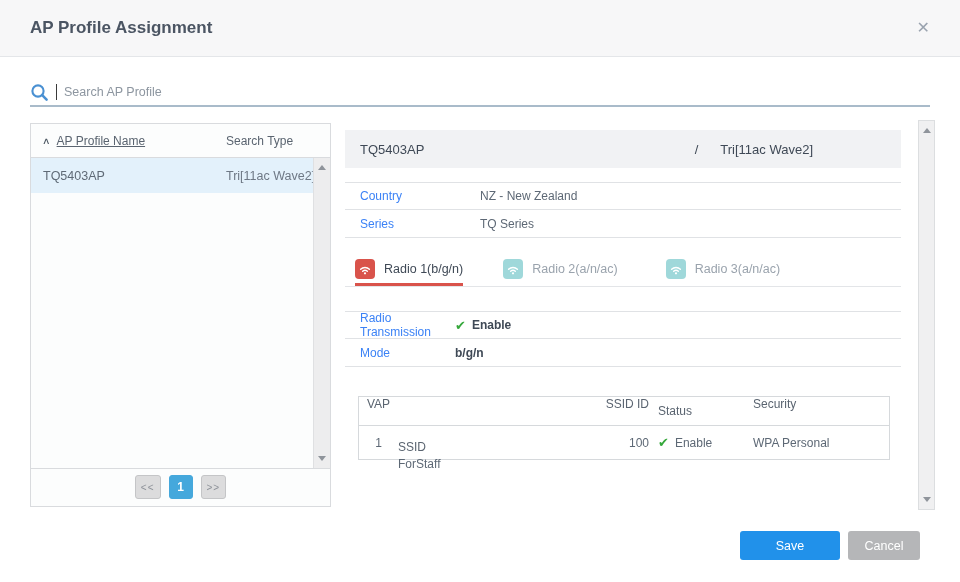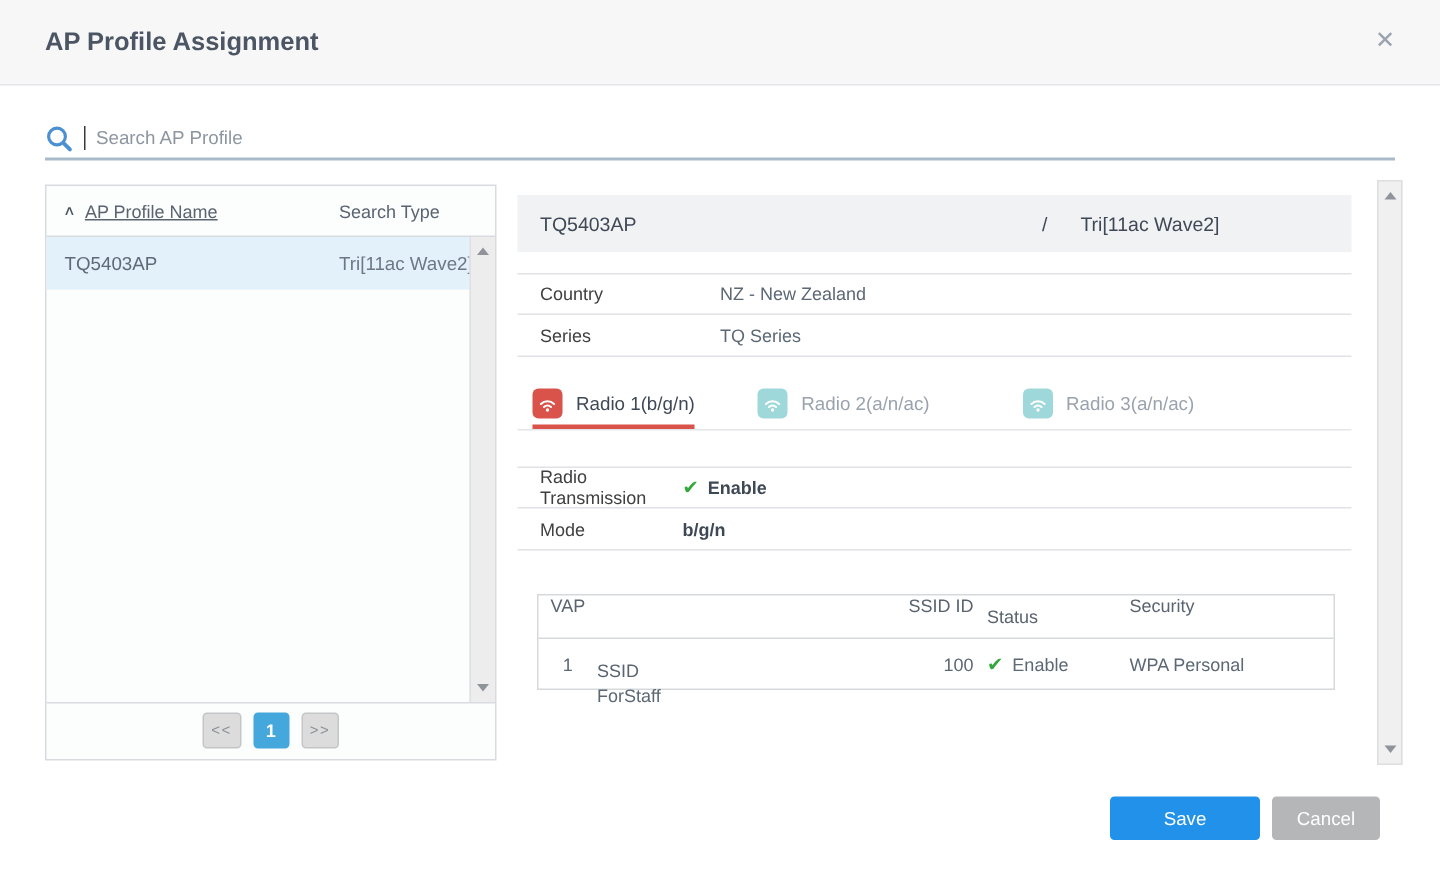--- a/index.html
+++ b/index.html
@@ -96,36 +96,36 @@
     margin-top:10px;height:38px;background:#f1f2f4;
     display:flex;align-items:center;justify-content:space-between;
     padding:0 15px;font-size:13px;color:#3f4956;
   }
   .rp-bar-right{display:flex;align-items:center;gap:22px;padding-right:73px;}
   .kv-row{
     height:28px;display:flex;align-items:center;
     border-bottom:1px solid #e0e2e5;font-size:12px;padding-left:15px;
   }
   .kv-row:first-child{border-top:1px solid #e0e2e5;}
-  .kv-label{color:#404040;}
+  .kv-label{color:#3b82f6;}
   .info-rows{margin-top:14px;}
   .info-rows .kv-label{width:120px;}
   .kv-value{color:#5d6875;}
   .radio-rows{margin-top:24px;}
   .radio-rows .kv-label{width:95px;}
   .kv-strong{color:#3f4956;font-weight:700;}
   .check{color:var(--status-green);font-weight:700;font-size:13px;margin-right:6px;}
   
-  .tabs{margin-top:13px;display:flex;border-bottom:1px solid #e3e5e8;height:36px;gap:14px;}
+  .tabs{margin-top:13px;display:flex;border-bottom:1px solid #e3e5e8;height:36px;}
   .tab{
     position:relative;display:flex;align-items:center;gap:9px;
     height:35px;cursor:pointer;font-size:12.5px;color:#9aa3ad;
   }
   .tab:nth-child(1){margin-left:10px;}
-  .tab:nth-child(2){margin-left:28px;}
+  .tab:nth-child(2){margin-left:40px;}
   .tab:nth-child(3){margin-left:48px;}
   .tab.active{color:#3f4956;}
   .tab.active::after{
     content:"";position:absolute;left:0;right:0;bottom:0;height:3px;
     background:var(--tab-active-red);
   }
   .wifi-icon{
     width:20px;height:20px;border-radius:4px;flex:0 0 auto;
     display:flex;align-items:center;justify-content:center;
   }

